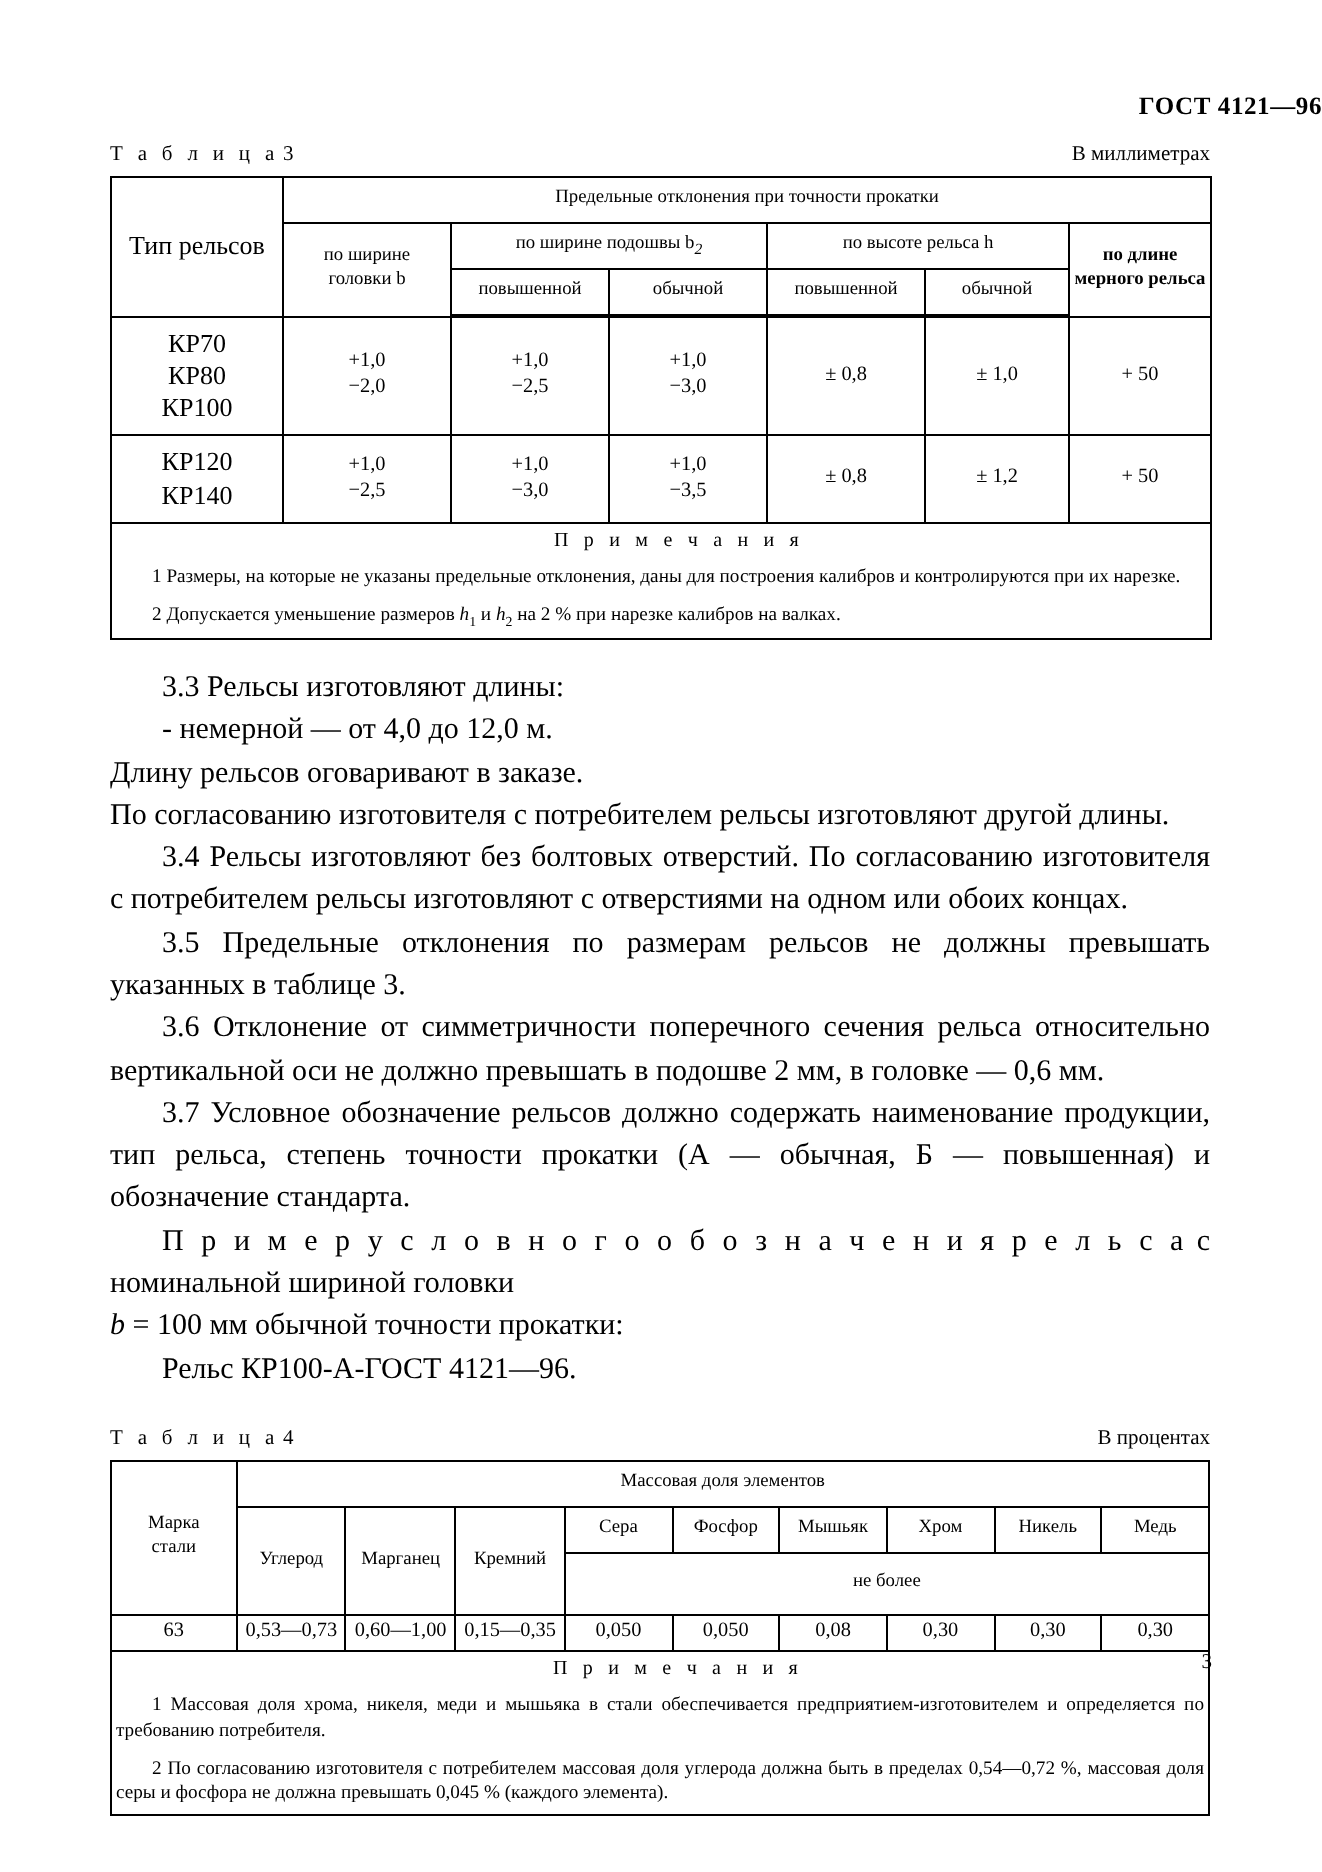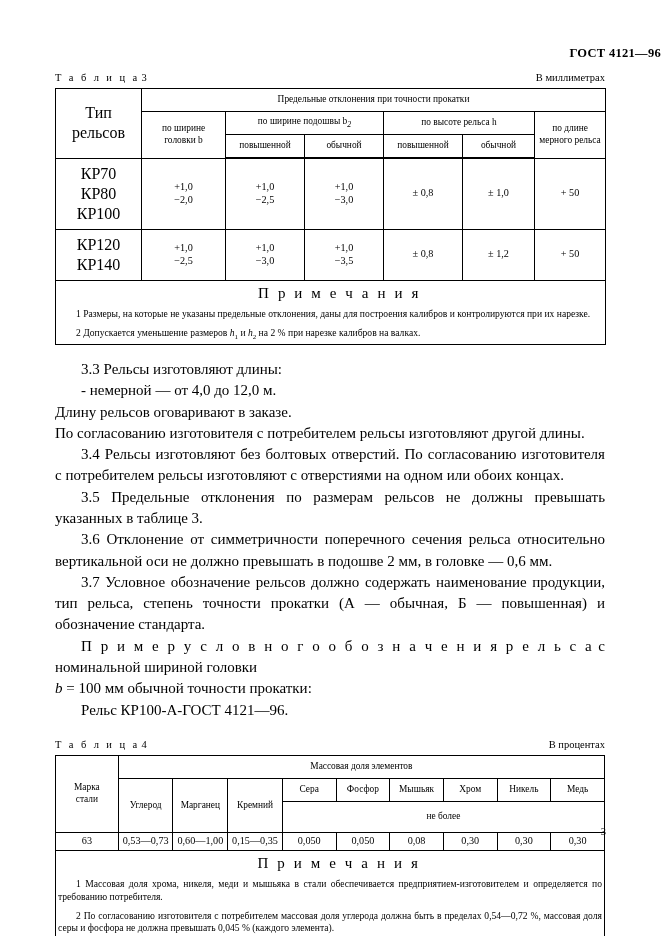--- a/index.html
+++ b/index.html
@@ -71,41 +71,41 @@
     text-align: center;
     vertical-align: middle;
     font-weight: normal;
     padding: 2px 2px;
     line-height: 1.25;
   }
   .thick-b { border-bottom-width: 2px !important; }
   .hdr-cell { height: 18px; }
 
   .rail-type {
-    font-size: 16px;
+    font-size: 13px;
     line-height: 1.28;
     white-space: pre-line;
   }
   .dev-val {
     font-size: 10.2px;
     line-height: 1.25;
     white-space: pre-line;
   }
   .val {
     font-size: 10.2px;
   }
 
   
   td.notes {
     text-align: left;
     padding: 5px 8px 6px 8px;
   }
   .notes-title {
     letter-spacing: 2.6px;
-    font-size: 15px;
+    font-size: 10px;
     margin: 1px 0 6px 18px;
   }
   .note {
     font-size: 9.6px;
     line-height: 1.32;
     text-align: justify;
     margin: 0 0 6px 0;
     text-indent: 18px;
   }
   .note:last-child { margin-bottom: 1px; }
@@ -182,21 +182,21 @@
       <tbody>
         <tr>
           <td rowspan="3" class="rail-type">Тип рельсов</td>
           <td colspan="6" class="hdr-cell">Предельные отклонения при точности прокатки</td>
         </tr>
         <tr>
           <td rowspan="2" class="rail-type" style="font-size:9.4px;"><span>по ширине
 головки b</span></td>
           <td colspan="2" class="hdr-cell"><span>по ширине подошвы b</span><sub class="ital">2</sub></td>
           <td colspan="2" class="hdr-cell">по высоте рельса h</td>
-          <td rowspan="2" style="white-space:pre-line;">по длине
+          <td rowspan="2" style="white-space:pre-line;font-weight:bold;">по длине
 мерного рельса</td>
         </tr>
         <tr class="thickrow">
           <td class="hdr-cell thick-b">повышенной</td>
           <td class="hdr-cell thick-b">обычной</td>
           <td class="hdr-cell thick-b">повышенной</td>
           <td class="hdr-cell thick-b">обычной</td>
         </tr>
 
         <tr>

